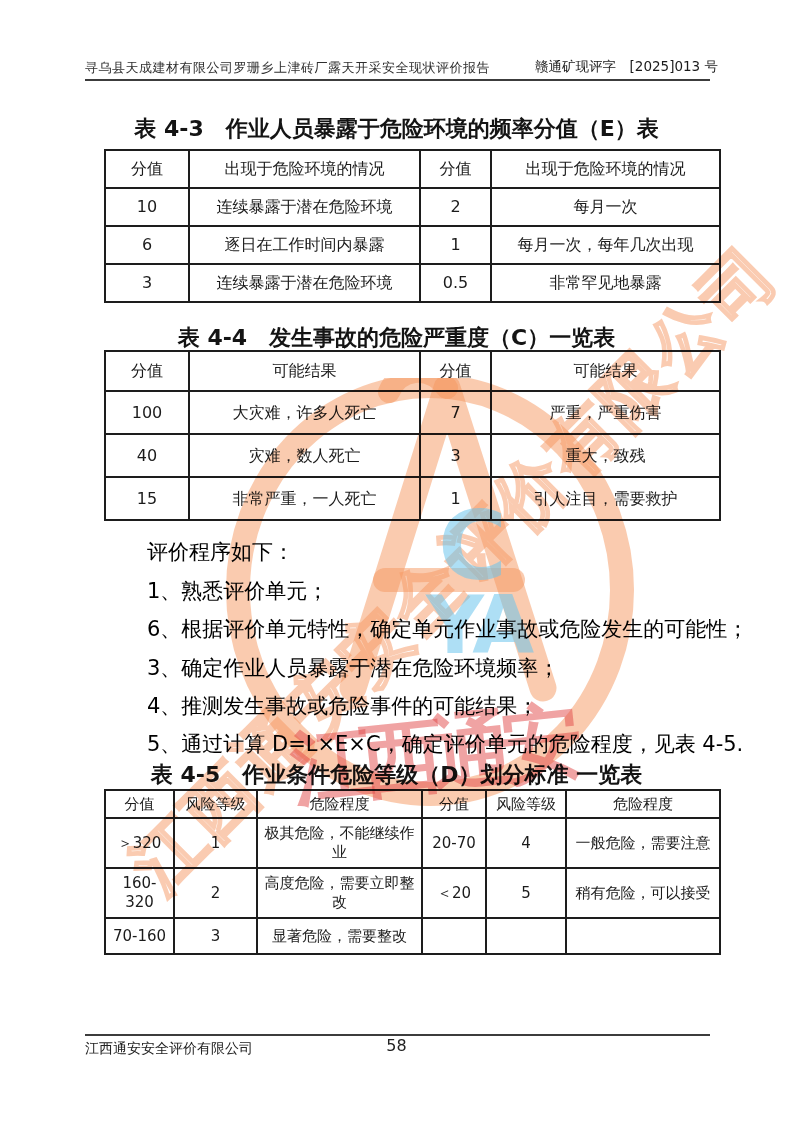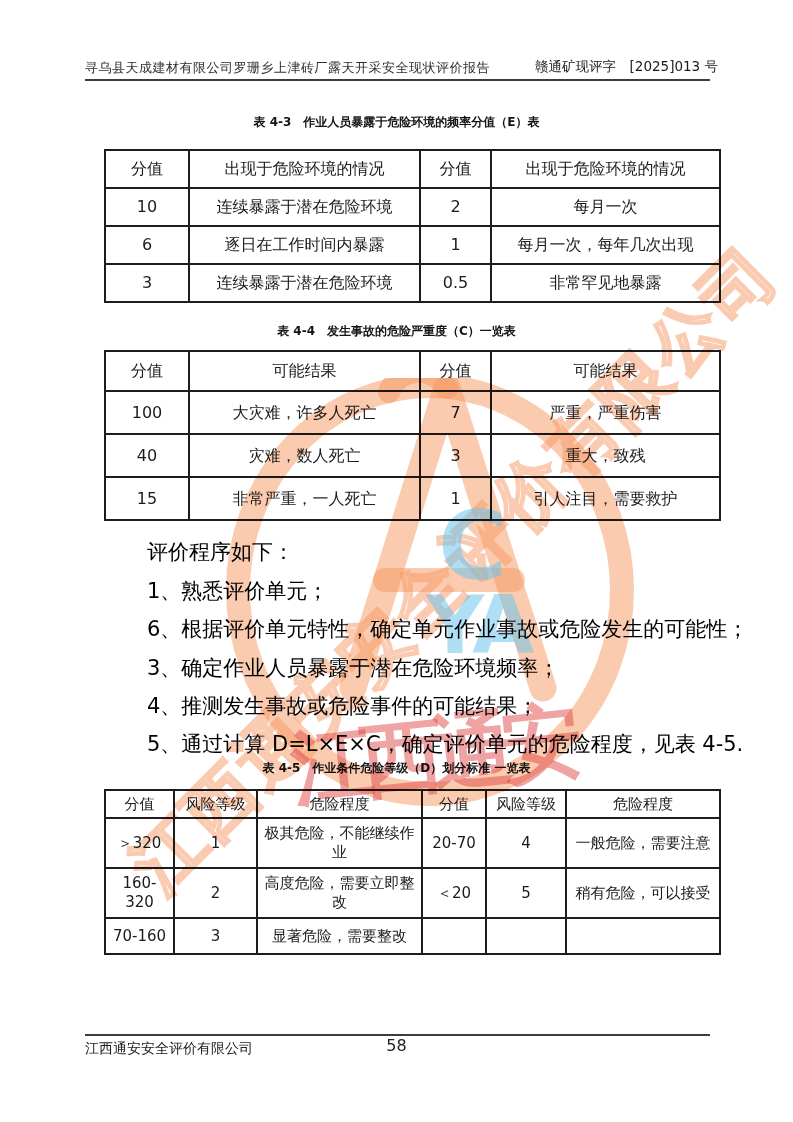--- a/index.html
+++ b/index.html
@@ -7,21 +7,21 @@
     position:relative;width:793px;height:1122px;margin:0 auto;
     background:#ffffff;overflow:hidden;
     font-family:"DejaVu Sans","Liberation Sans",sans-serif;
     color:#1b1b1b;
   }
   
   .hdr-left{position:absolute;left:85px;top:59px;font-size:13px;color:#2e2e2e;letter-spacing:.5px;}
   .hdr-right{position:absolute;right:75px;top:58px;font-size:13.5px;font-weight:normal;color:#1a1a1a;}
   .hdr-line{position:absolute;left:85px;top:79px;width:625px;border-top:2px solid #3c3c3c;}
   
-  .tbl-title{position:absolute;left:0;width:100%;text-align:center;font-size:12px;font-weight:bold;color:#141414;}
+  .tbl-title{position:absolute;left:0;width:100%;text-align:center;font-size:22px;font-weight:bold;color:#141414;}
   .t43t{top:114px;} .t44t{top:323px;} .t45t{top:760px;}
   
   table.tbl{position:absolute;left:104px;width:615px;border-collapse:collapse;table-layout:fixed;}
   table.tbl th,table.tbl td{
     border:2px solid #1d1d1d;font-weight:normal;text-align:center;vertical-align:middle;
     padding:1px 3px;line-height:1.25;overflow:hidden;
   }
   .t43{top:149px;font-size:16px;} .t43 tr{height:38px;}
   .t44{top:350px;font-size:16px;} .t44 tr.hr{height:40px;} .t44 tr.dr{height:43px;}
   .t45{top:789px;font-size:15px;}

